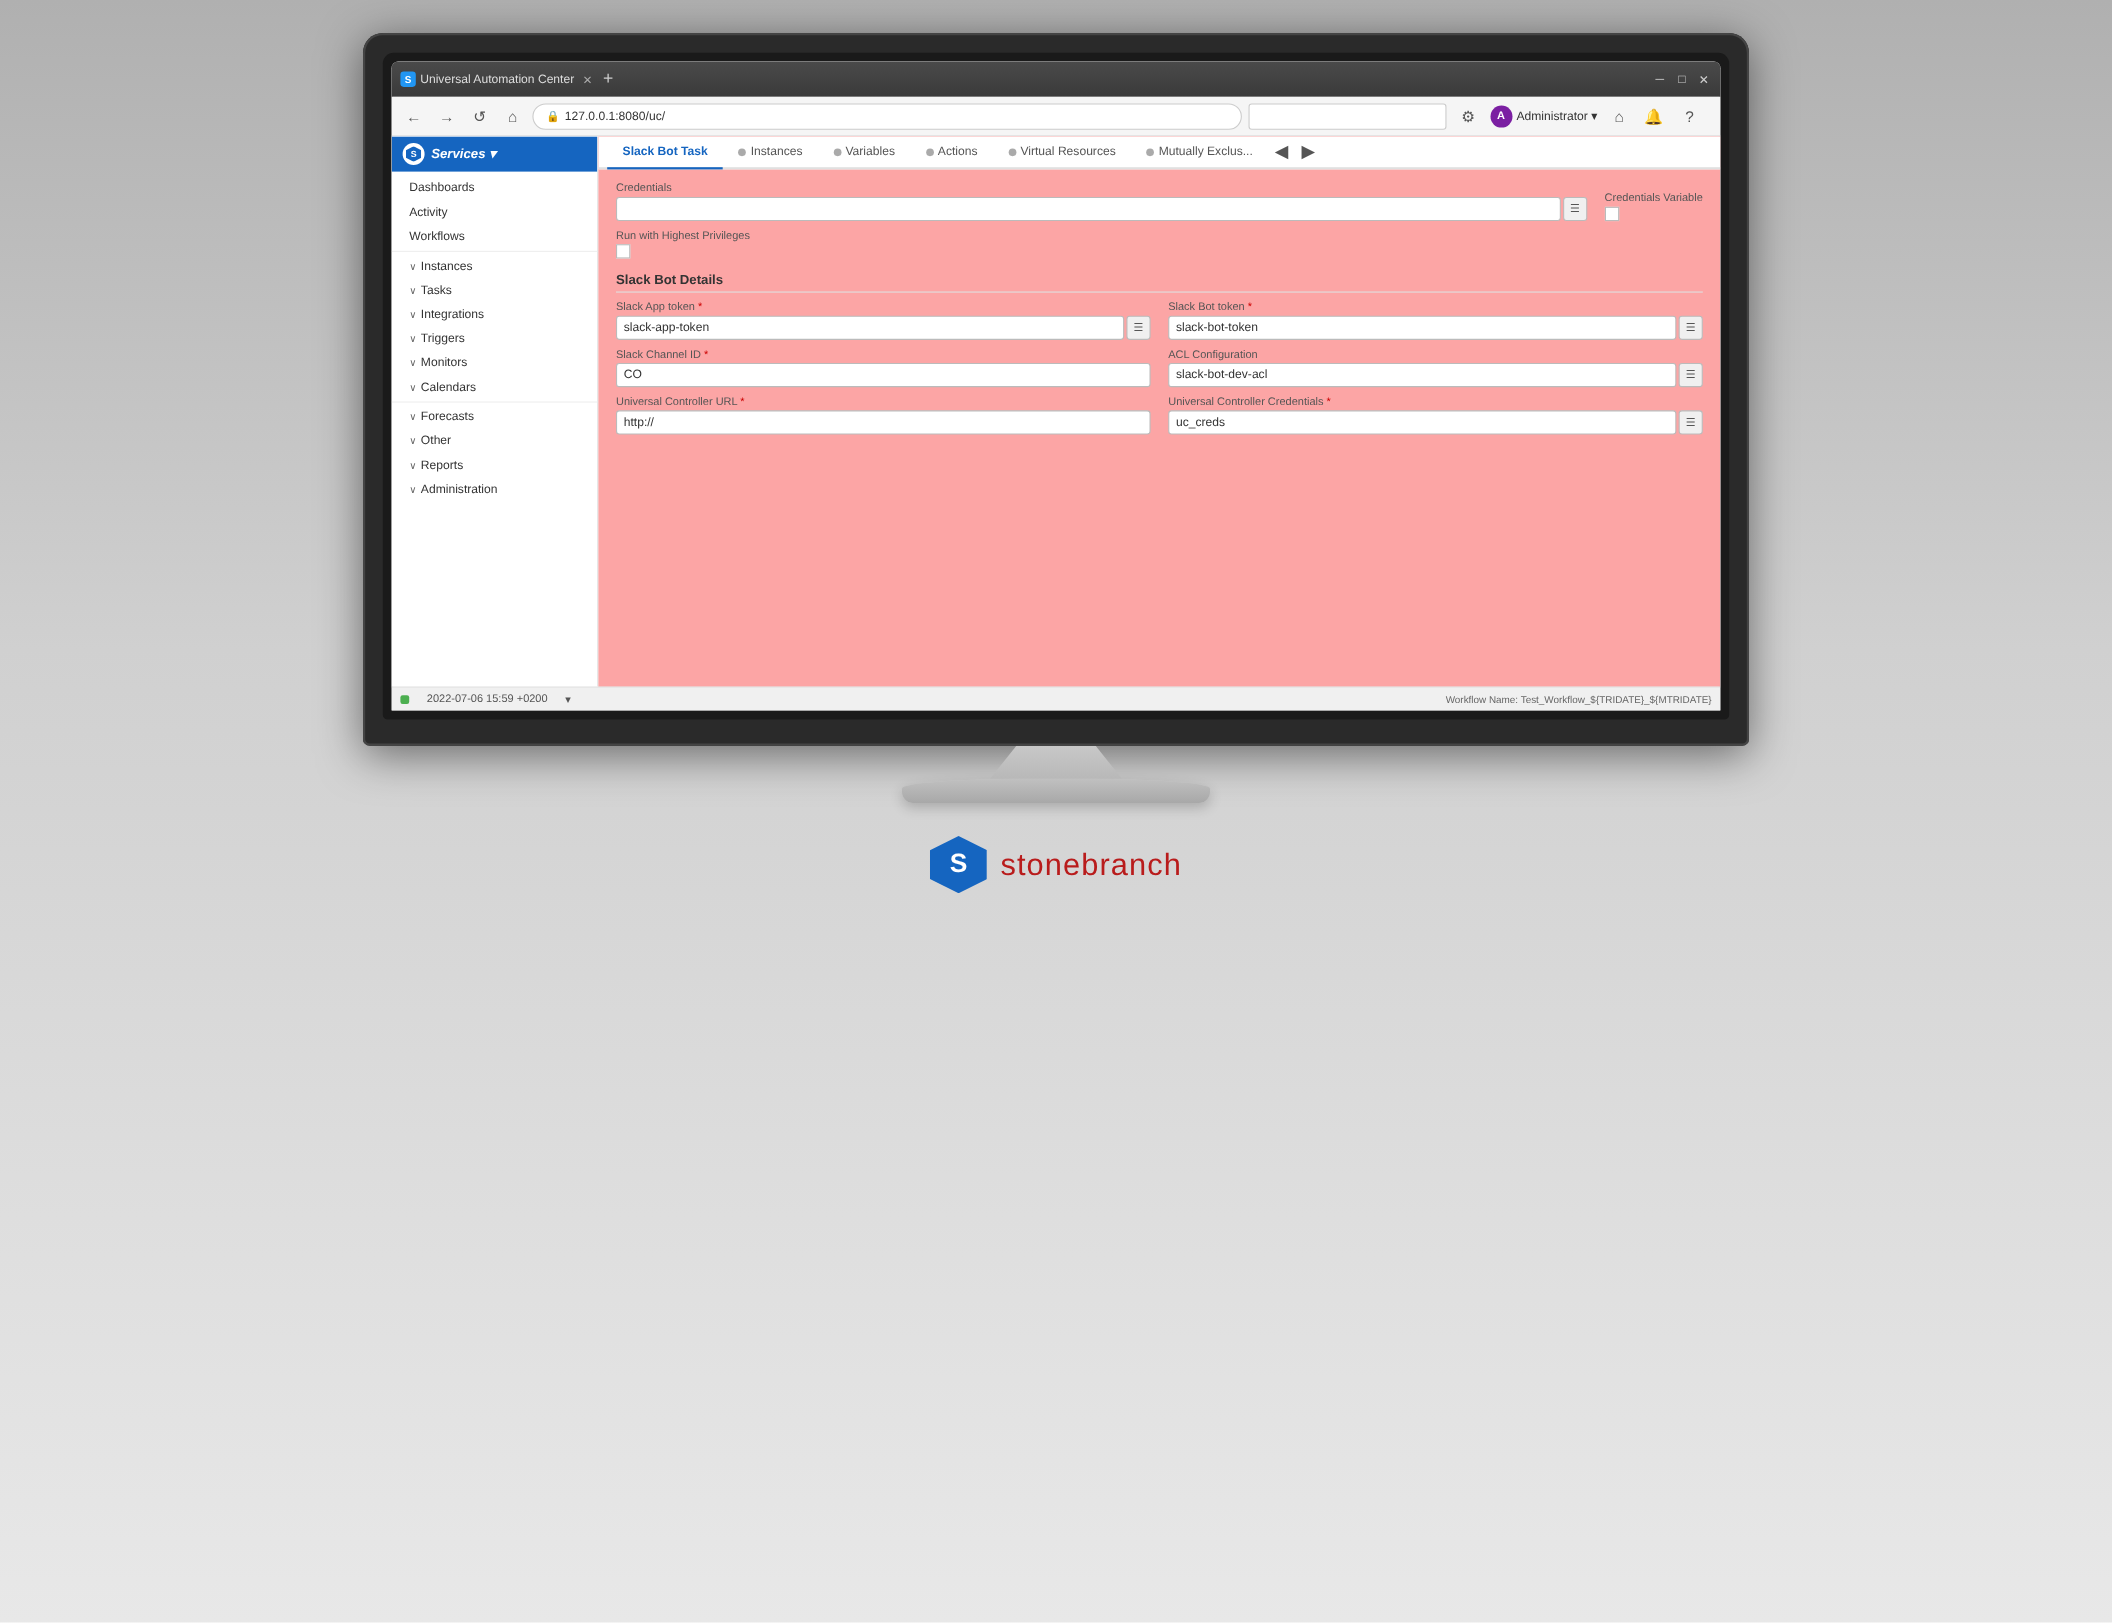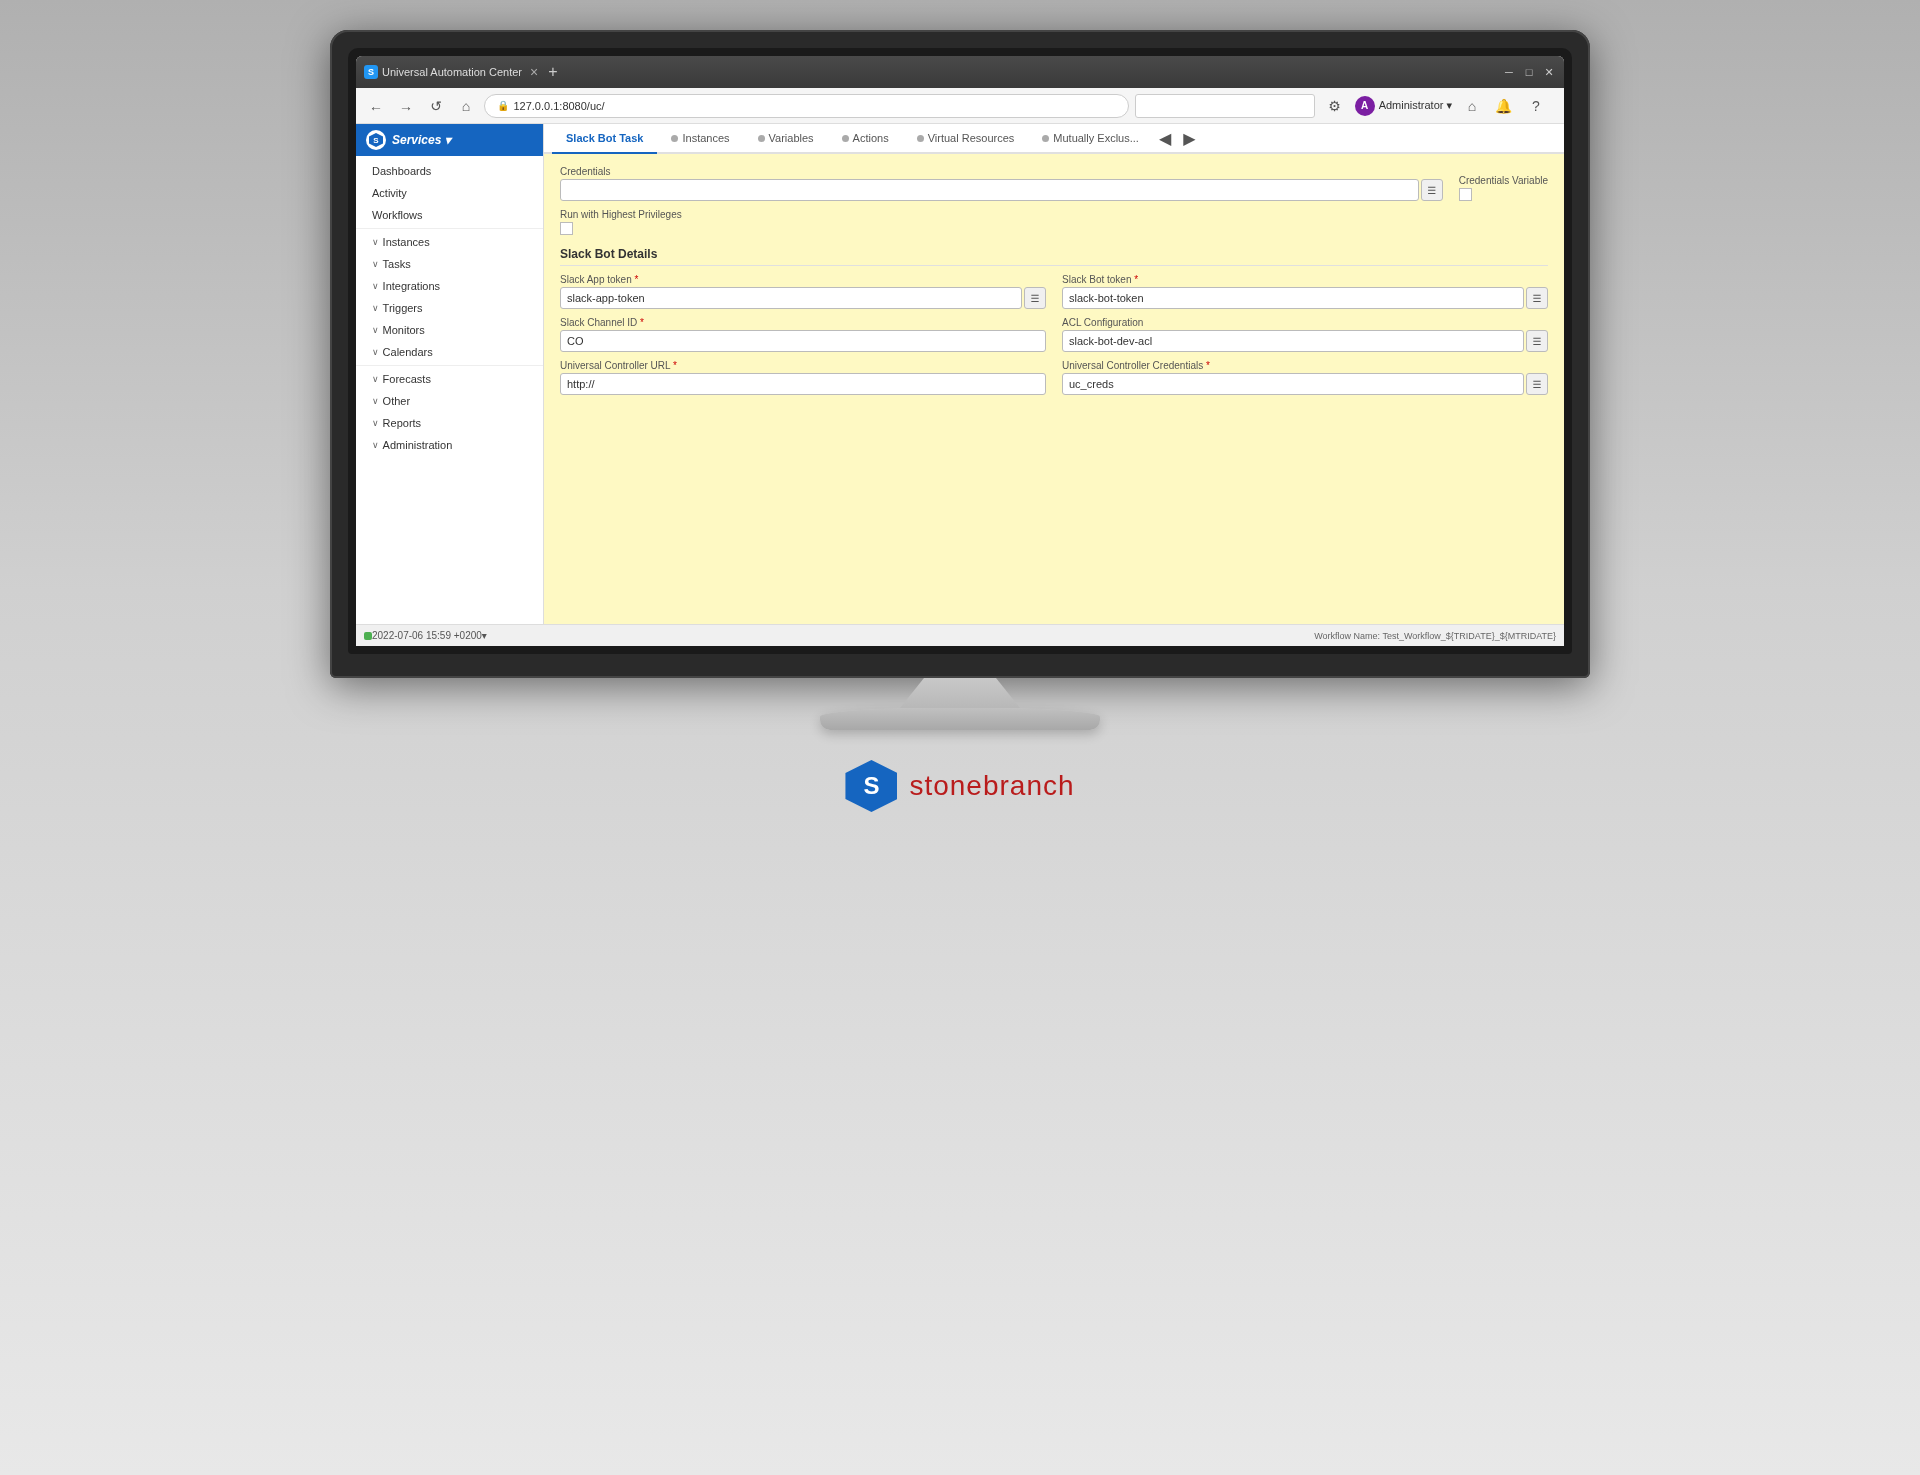--- a/index.html
+++ b/index.html
@@ -228,21 +228,21 @@
     .nav-divider {
       height: 1px;
       background: #eee;
       margin: 2px 0;
     }
 
     
     .main-content {
       flex: 1;
       overflow: auto;
-      background: #fef9c3;
+      background: #fca5a5;
     }
 
     
     .tab-strip {
       background: white;
       border-bottom: 2px solid #e0e0e0;
       display: flex;
       align-items: center;
       padding: 0 8px;
       gap: 0;
@@ -402,21 +402,21 @@
       align-items: center;
       padding: 0 8px;
       font-size: 10px;
       color: #555;
       gap: 8px;
     }
 
     .status-bar-left {
       display: flex;
       align-items: center;
-      gap: 0;
+      gap: 16px;
     }
 
     .status-indicator {
       width: 8px;
       height: 8px;
       background: #4CAF50;
       border-radius: 2px;
     }
 
     .status-bar-right {

